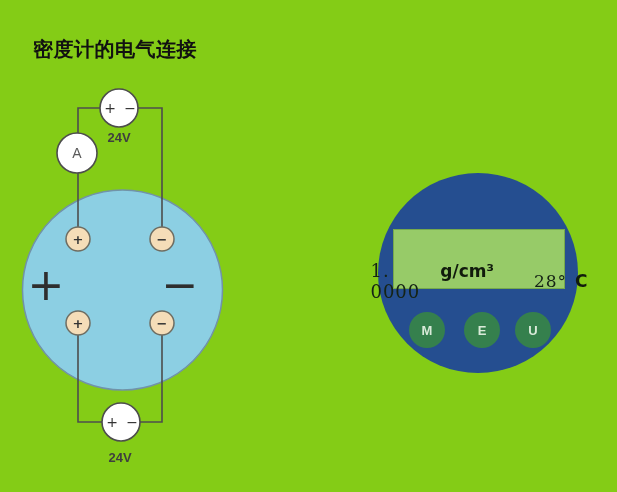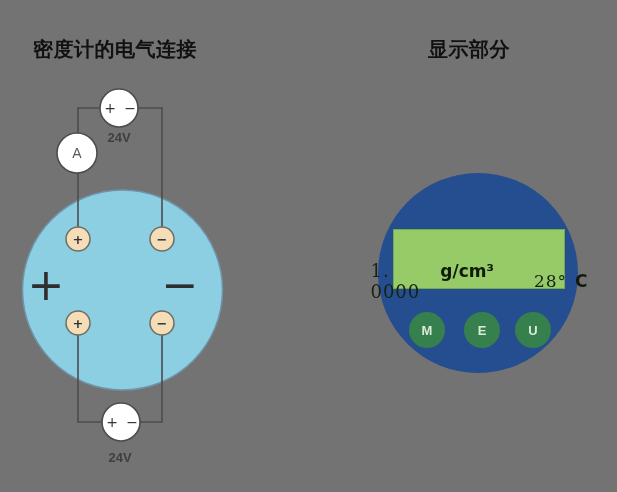--- a/index.html
+++ b/index.html
@@ -1,17 +1,17 @@
 <!DOCTYPE html>
 <html><head>
 <meta charset="utf-8">
 <style>
   html,body{margin:0;padding:0;background:#ffffff;}
   .stage{
-    position:relative;width:617px;height:492px;background:#737373;overflow:hidden;
+    position:relative;width:617px;height:492px;background:#84cc16;overflow:hidden;
     font-family:"Liberation Sans","DejaVu Sans",sans-serif;
   }
   .panel-title{
     position:absolute;font-size:20px;font-weight:bold;color:#111;
     letter-spacing:0.5px;white-space:nowrap;
   }
   .title-left{left:33px;top:36px;}
   .title-right{left:428px;top:36px;}
 
   
@@ -51,21 +51,20 @@
   .btn-m{left:31px;}
   .btn-e{left:86px;}
   .btn-u{left:137px;}
 </style>
 </head>
 <body>
 
 <div class="stage">
 
   <div class="panel-title title-left">密度计的电气连接</div>
-  <div class="panel-title title-right">显示部分</div>
 
   <svg class="circuit-svg" width="250" height="492" viewBox="0 0 250 492">
 
     <circle class="sensor-circle" cx="122.5" cy="290" r="100"></circle>
 
     <path class="wire" d="M100,108 L78,108 L78,133"></path>
     <path class="wire" d="M78,173 L78,239"></path>
     <path class="wire" d="M138,108 L162,108 L162,239"></path>
     <path class="wire" d="M78,323 L78,422 L102,422"></path>
     <path class="wire" d="M162,323 L162,422 L140,422"></path>

